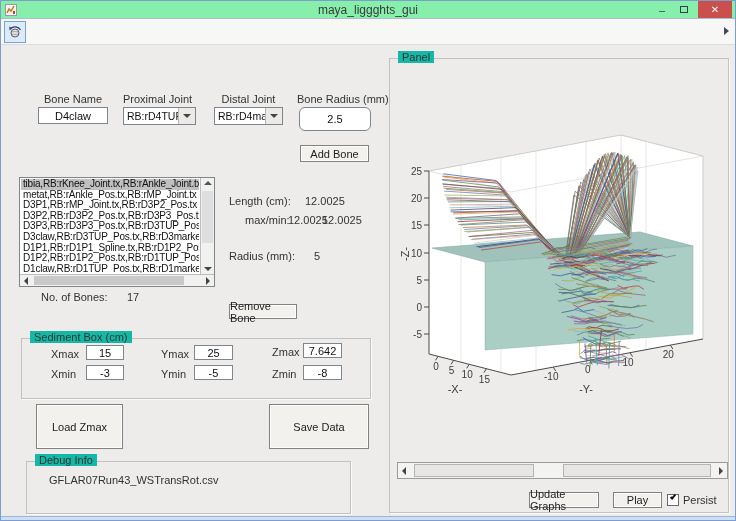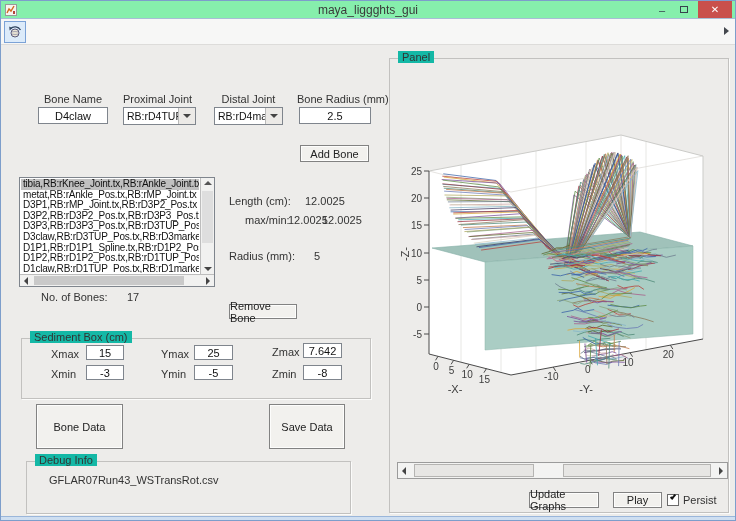--- a/index.html
+++ b/index.html
@@ -109,21 +109,21 @@
 
   <div class="lbl" style="left:213px;top:92px;width:69px;text-align:center;">Distal Joint</div>
   <div class="dd" style="left:213px;top:106px;width:69px;height:18px;">
     <div class="dd-val">RB:rD4marker...</div>
     <div class="dd-arrow">
         <span class="tri-down"></span>
       </div>
   </div>
 
   <div class="lbl" style="left:296px;top:92px;width:76px;text-align:center;">Bone Radius (mm)</div>
-  <input class="txt" style="left: 298px; top: 106px; width: 72px; height: 17px;" value="2.5">
+  <input class="txt" style="left: 298px; top: 106px; width: 72px; height: 24px; border-radius: 6px;" value="2.5">
 
   <div class="btn" style="left:299px;top:144px;width:69px;height:17px;">Add Bone</div>
 
   <div class="listbox">
     <div class="lb-rows" id="lb-rows">
         <div class="lb-row sel">tibia,RB:rKnee_Joint.tx,RB:rAnkle_Joint.tx</div>
         <div class="lb-row">metat,RB:rAnkle_Pos.tx,RB:rMP_Joint.tx</div>
         <div class="lb-row">D3P1,RB:rMP_Joint.tx,RB:rD3P2_Pos.tx</div>
         <div class="lb-row">D3P2,RB:rD3P2_Pos.tx,RB:rD3P3_Pos.tx</div>
         <div class="lb-row">D3P3,RB:rD3P3_Pos.tx,RB:rD3TUP_Pos.tx</div>
@@ -168,22 +168,22 @@
   <div class="lbl" style="left:160px;top:347px;">Ymax</div>
   <input class="txt" style="left: 193px; top: 344px; width: 39px; height: 15px;" value="25">
   <div class="lbl" style="left:160px;top:367px;">Ymin</div>
   <input class="txt" style="left: 193px; top: 364px; width: 39px; height: 15px;" value="-5">
 
   <div class="lbl" style="left:271px;top:345px;">Zmax</div>
   <input class="txt" style="left: 302px; top: 342px; width: 39px; height: 15px;" value="7.642">
   <div class="lbl" style="left:271px;top:367px;">Zmin</div>
   <input class="txt" style="left: 302px; top: 364px; width: 39px; height: 15px;" value="-8">
 
-  <div class="btn" style="left:35px;top:403px;width:87px;height:45px;">Bone Data</div>
-  <div class="btn" style="left:268px;top:403px;width:76px;height:45px;">Save Data</div>
+  <div class="btn" style="left:35px;top:403px;width:87px;height:45px;">Load Zmax</div>
+  <div class="btn" style="left:268px;top:403px;width:100px;height:45px;">Save Data</div>
 
   <div class="group" style="left:25px;top:460px;width:325px;height:53px;">
     <span class="legend">Debug Info</span>
     <div class="lbl" style="left:22px;top:12px;">GFLAR07Run43_WSTransRot.csv</div>
   </div>
 
   <div class="group" style="left:388px;top:57px;width:340px;height:455px;">
     <span class="legend">Panel</span>
   </div>
 

